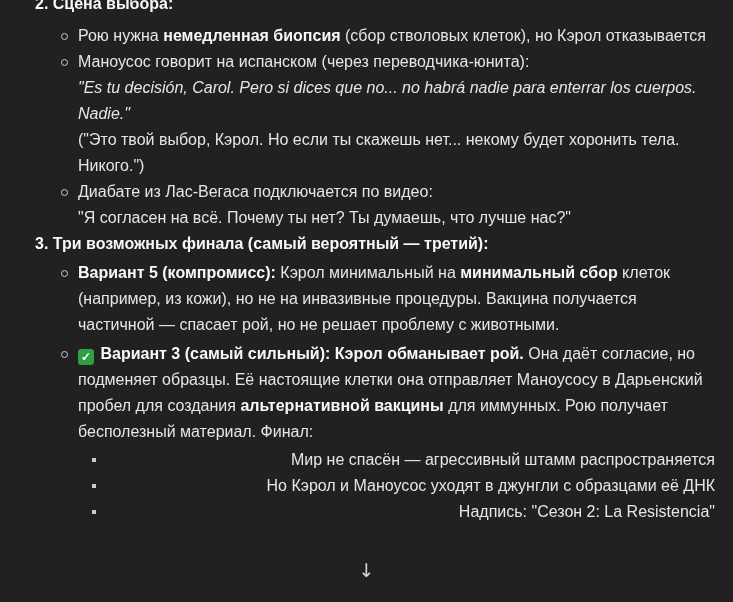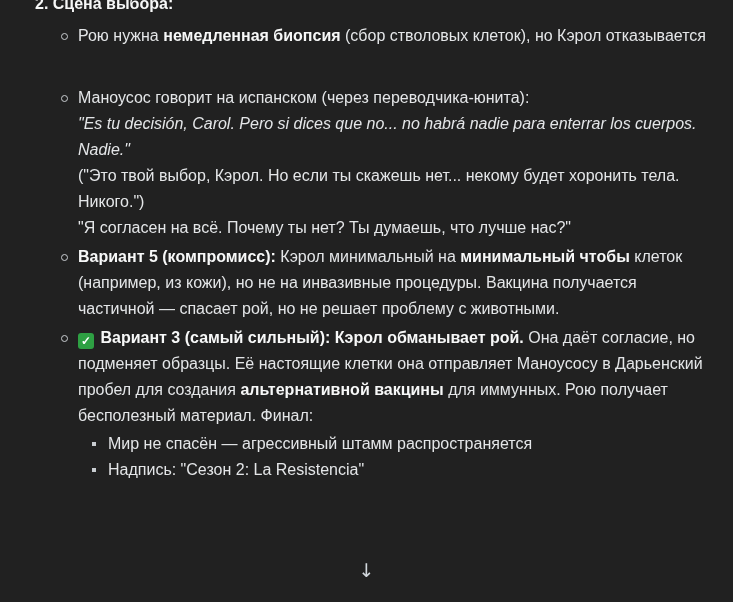--- a/index.html
+++ b/index.html
@@ -14,30 +14,30 @@
   }
   .doc { padding:0 18px; margin-top:-9px; width:733px; }
 
   .b { font-weight:bold; color:#f7f8f8; }
   .i { font-style:italic; }
 
   
   .oli { margin-left:17px; }
 
   
-  .li1 { position:relative; margin-left:60px;margin-top:36px; }
+  .li1 { position:relative; margin-left:60px; }
   .li1::before {
     content:""; position:absolute; left:-17px; top:10px;
     width:5px; height:5px; border:1.5px solid #c9cdd1; border-radius:50%;
   }
   
   .cont { margin-left:60px; }
 
   
-  .li2 { position:relative; margin-left:90px; }
+  .li2 { position:relative; margin-left:90px;text-align:right; }
   .li2::before {
     content:""; position:absolute; left:-16px; top:11px;
     width:4px; height:4px; background:#c9cdd1;
   }
 
   .gap-after-h2 { margin-top:6px; }
   .vgap { margin-top:3px; }
   .subgap { margin-top:2px; }
 
   
@@ -62,26 +62,29 @@
 <div class="doc">
 
   <div class="oli"><span class="b">2. Сцена выбора:</span></div>
 
   <div class="li1 gap-after-h2"><span>Рою нужна </span><span class="b">немедленная биопсия</span><span> (сбор стволовых клеток), но Кэрол отказывается</span></div>
 
   <div class="li1"><span>Маноусос говорит на испанском (через переводчика-юнита):</span></div>
   <div class="cont"><span class="i">"Es tu decisión, Carol. Pero si dices que no... no habrá nadie para enterrar los cuerpos. Nadie."</span></div>
   <div class="cont"><span>("Это твой выбор, Кэрол. Но если ты скажешь нет... некому будет хоронить тела. Никого.")</span></div>
 
+  <div class="li1"><span>Диабате из Лас-Вегаса подключается по видео:</span></div>
   <div class="cont"><span>"Я согласен на всё. Почему ты нет? Ты думаешь, что лучше нас?"</span></div>
 
+  <div class="oli"><span class="b">3. Три возможных финала (самый вероятный — третий):</span></div>
 
-  <div class="li1 vgap"><span class="b">Вариант 5 (компромисс):</span><span> Кэрол минимальный на </span><span class="b">минимальный чтобы</span><span> клеток (например, из кожи), но не на инвазивные процедуры. Вакцина получается частичной — спасает рой, но не решает проблему с животными.</span></div>
+  <div class="li1 vgap"><span class="b">Вариант 5 (компромисс):</span><span> Кэрол минимальный на </span><span class="b">минимальный сбор</span><span> клеток (например, из кожи), но не на инвазивные процедуры. Вакцина получается частичной — спасает рой, но не решает проблему с животными.</span></div>
   <div class="li1 vgap"><span class="emoji emoji-check">✓</span><span> </span><span class="b">Вариант 3 (самый сильный): Кэрол обманывает рой.</span><span> Она даёт согласие, но подменяет образцы. Её настоящие клетки она отправляет Маноусосу в Дарьенский пробел для создания </span><span class="b">альтернативной вакцины</span><span> для иммунных. Рою получает бесполезный материал. Финал:</span></div>
 
   <div class="li2 subgap"><span>Мир не спасён — агрессивный штамм распространяется</span></div>
+  <div class="li2"><span>Но Кэрол и Маноусос уходят в джунгли с образцами её ДНК</span></div>
   <div class="li2"><span>Надпись: "Сезон 2: La Resistencia"</span></div>
 
 </div>
 
 <button class="scroll-btn">
   <span>↓</span>
 </button>
 
 </body></html>

